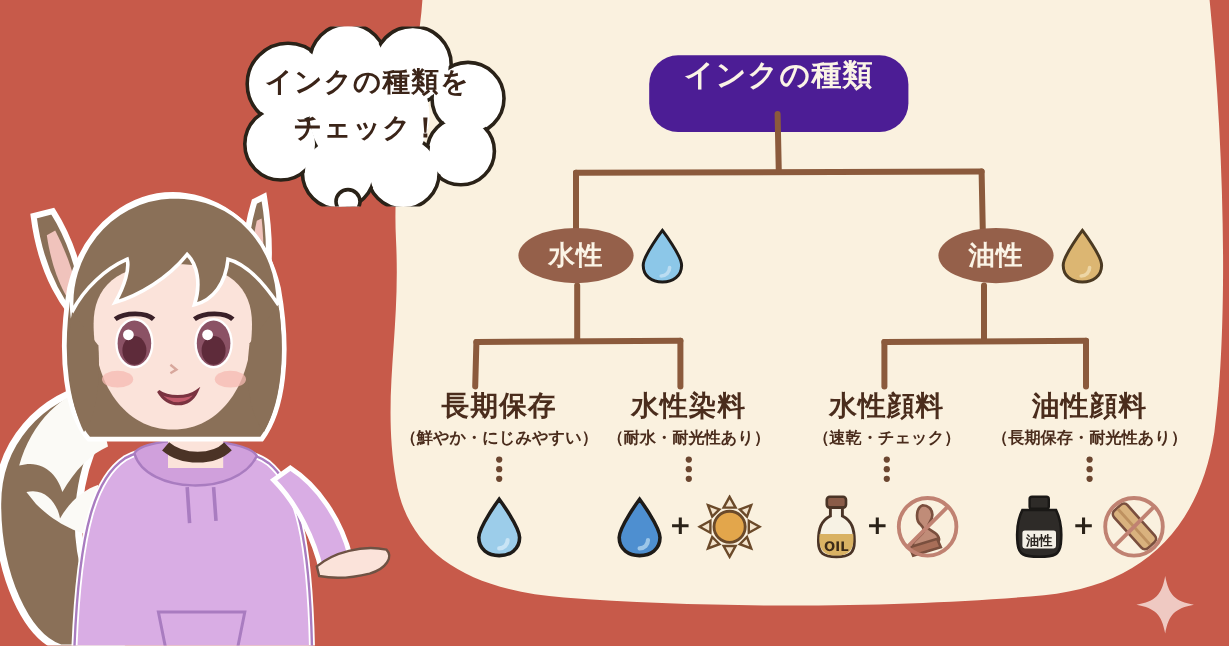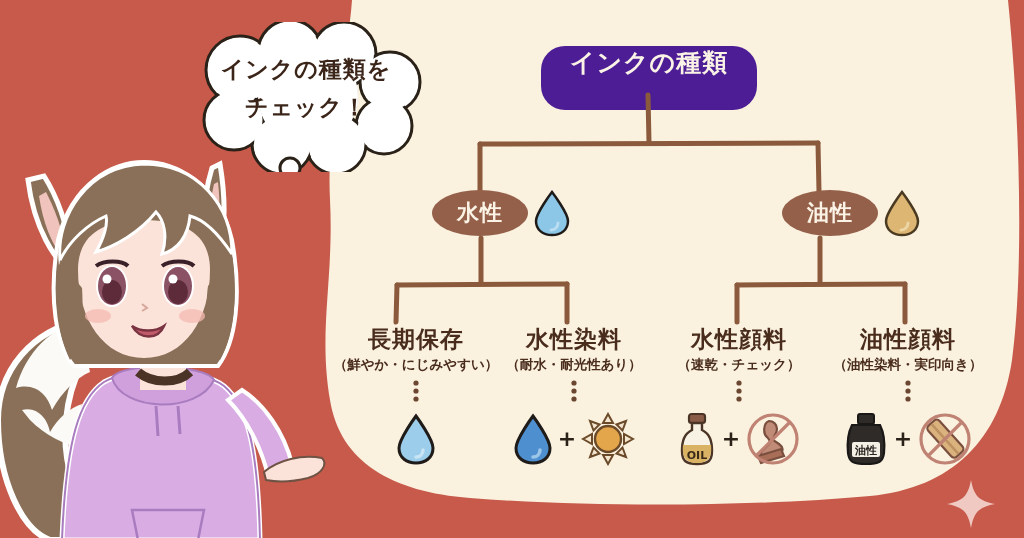--- a/index.html
+++ b/index.html
@@ -297,21 +297,21 @@
           <path d="M 13 45 L 36 38 L 39 45 L 16 52 Z" fill="#A86E58" stroke="#7A4F3E" stroke-width="2.2"></path>
         </g>
         <circle cx="28" cy="28" r="24" fill="none" stroke="#C08272" stroke-width="3.2"></circle>
         <path d="M 11 45 L 45 11" stroke="#C08272" stroke-width="3.2"></path>
       </svg>
     </div>
   </div>
 
   <div class="leaf" id="leaf-3">
     <div class="leaf-title">油性顔料</div>
-    <div class="leaf-sub">（油性染料・実印向き）</div>
+    <div class="leaf-sub">（長期保存・耐光性あり）</div>
     <svg class="leaf-dots" width="170" height="22" viewBox="0 0 170 22">
       <circle cx="85" cy="3" r="2.6" fill="#6B4630"></circle>
       <circle cx="85" cy="11" r="2.6" fill="#6B4630"></circle>
       <circle cx="85" cy="19" r="2.6" fill="#6B4630"></circle>
     </svg>
     <div class="leaf-icons">
       <svg width="46" height="56" viewBox="0 0 46 56">
         <rect x="15" y="3" width="16" height="10" rx="2" fill="#2E2B28" stroke="#1A1816" stroke-width="2"></rect>
         <path d="M 9 14 L 37 14 C 41 22 42 32 41 42 C 40 51 36 53 23 53
                  C 10 53 6 51 5 42 C 4 32 5 22 9 14 Z" fill="#2E2B28" stroke="#1A1816" stroke-width="2.2"></path>

